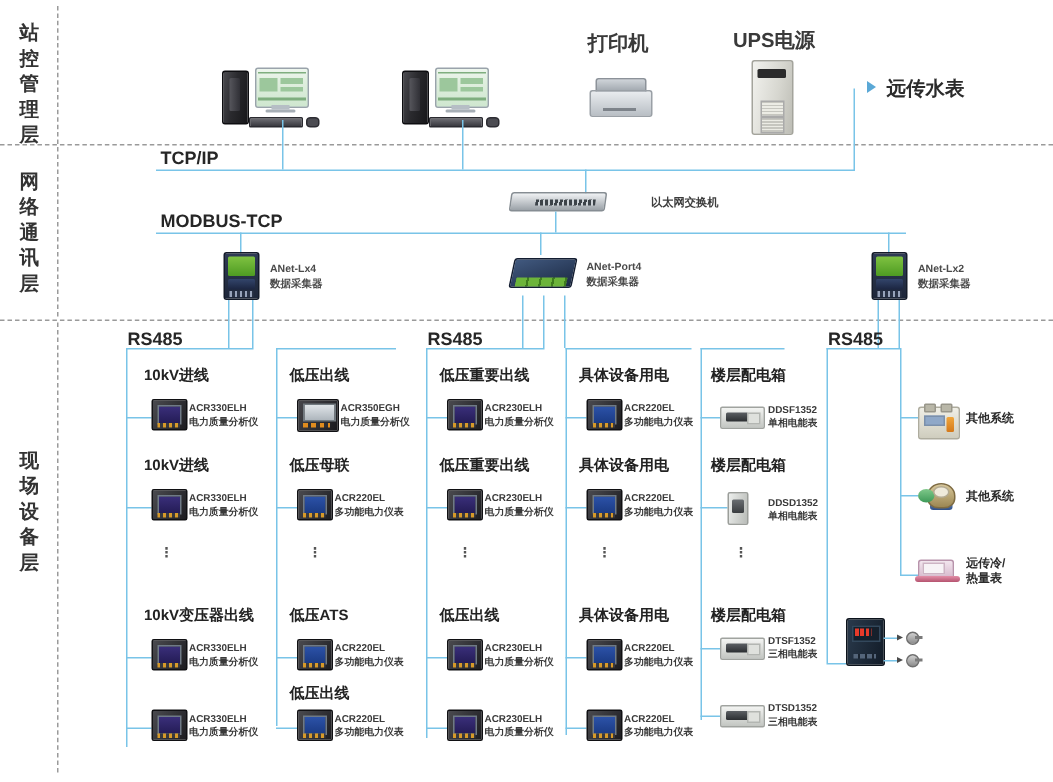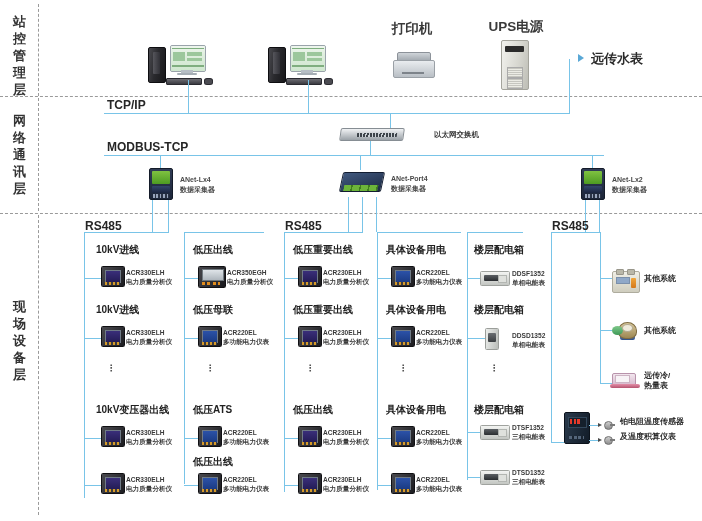--- a/index.html
+++ b/index.html
@@ -668,18 +668,14 @@
   <div class="ico sens" style="left:604px;top:420px;">
     <div class="hd"></div>
       <div class="tl"></div>
   </div>
   <div class="ln lnh" style="left:589px;top:440px;width:10px;"></div>
   <div class="arrow-r" style="left:598px;top:437.5px;"></div>
   <div class="ico sens" style="left:604px;top:435px;">
     <div class="hd"></div>
       <div class="tl"></div>
   </div>
-  <div class="lbl side-lbl" style="left:620px;top:417px;">
-    <div>铂电阻温度传感器</div>
-    <div style="margin-top:5px;">及温度积算仪表</div>
-  </div>
 
 </div>
 
 </body></html>

